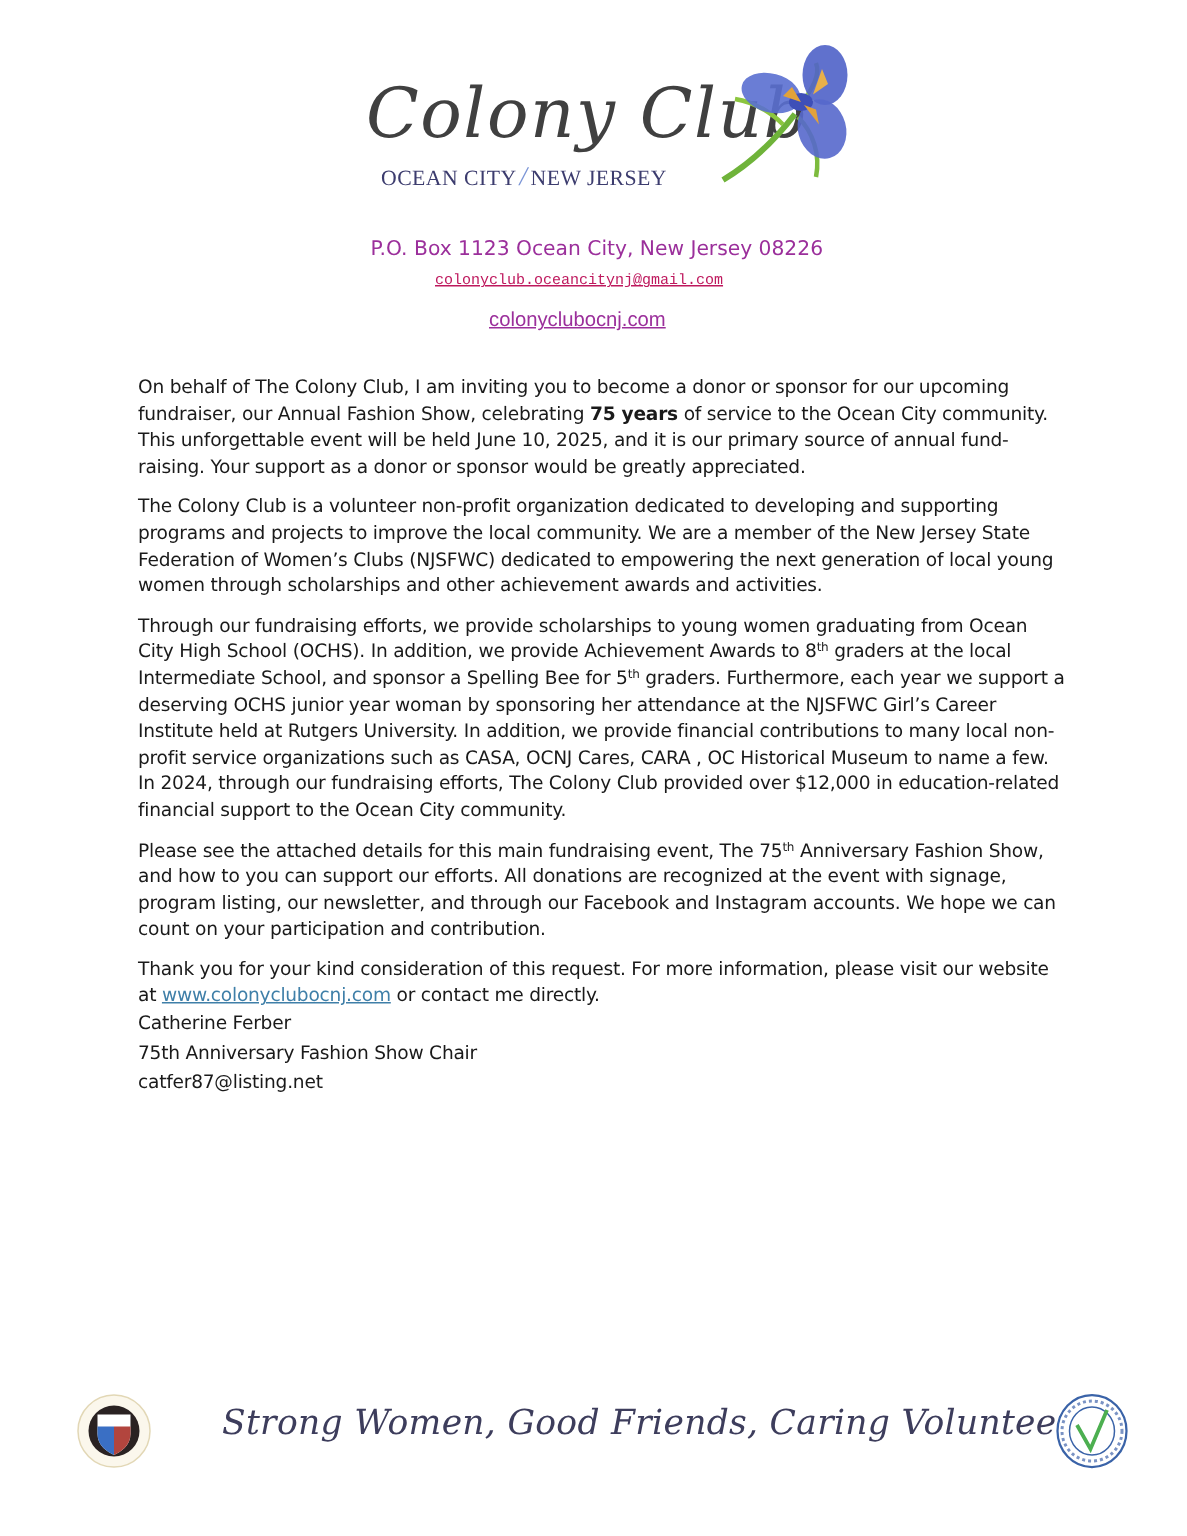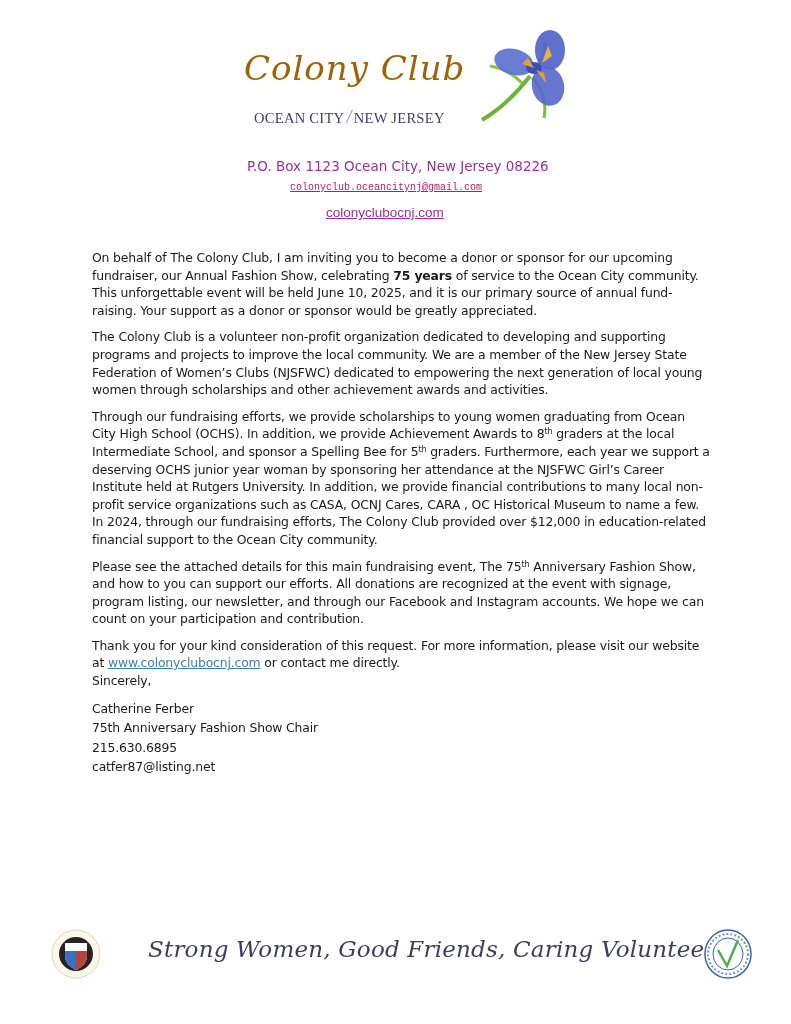--- a/index.html
+++ b/index.html
@@ -4,21 +4,21 @@
   <style>
     html, body { margin: 0; padding: 0; background: #ffffff; }
     body {
       width: 791px; height: 1024px; position: relative; overflow: hidden;
       font-family: "DejaVu Sans", sans-serif; color: #1a1a1a;
     }
     .logo { position: absolute; left: 240px; top: 28px; width: 345px; height: 100px; }
     .logo-script {
       position: absolute; left: 4px; top: 20px;
       font-family: "DejaVu Serif", serif; font-style: italic;
-      font-size: 34px; color: #a16207; letter-spacing: 1px; white-space: nowrap;
+      font-size: 46px; color: #404040; letter-spacing: 1px; white-space: nowrap;
     }
     .logo-sub {
       position: absolute; left: 14px; top: 79px;
       font-family: "Liberation Serif", serif; font-size: 14.5px;
       color: #3c3c6e; letter-spacing: 0.3px; white-space: nowrap;
     }
     .logo-sub .slash { color: #7b95d6; font-style: italic; font-size: 18px; margin: 0 2px; }
     .iris { position: absolute; left: 232px; top: 0px; width: 110px; height: 100px; }
 
     .contact { position: absolute; top: 158px; left: 0; width: 791px; font-family: "DejaVu Sans", sans-serif; }
@@ -82,26 +82,24 @@
 
   <p class="para"><span>On behalf of The Colony Club, I am inviting you to become a donor or sponsor for our upcoming fundraiser, our Annual Fashion Show, celebrating </span><b>75 years</b><span> of service to the Ocean City community. This unforgettable event will be held June 10, 2025, and it is our primary source of annual fund-raising.  Your support as a donor or sponsor would be greatly appreciated.</span></p>
 
   <p class="para">The Colony Club is a volunteer non-profit organization dedicated to developing and supporting programs and projects to improve the local community.  We are a member of the New Jersey State Federation of Women’s Clubs (NJSFWC) dedicated to empowering the next generation of local young women through scholarships and other achievement awards and activities.</p>
 
   <p class="para"><span>Through our fundraising efforts, we provide scholarships to young women graduating from Ocean City High School (OCHS). In addition, we provide Achievement Awards to 8</span><sup>th</sup><span> graders at the local Intermediate School, and sponsor a Spelling Bee for 5</span><sup>th</sup><span> graders.   Furthermore, each year we support a deserving OCHS junior year woman by sponsoring her attendance at the NJSFWC Girl’s Career Institute held at Rutgers University.  In addition, we provide financial contributions to many local non-profit service organizations such as  CASA, OCNJ Cares, CARA , OC Historical Museum to name a few. In 2024, through our fundraising efforts, The Colony Club provided over $12,000 in education-related financial support to the Ocean City community.</span></p>
 
   <p class="para"><span>Please see the attached details for this main fundraising event, The 75</span><sup>th</sup><span> Anniversary Fashion Show, and how to you can support our efforts. All donations are recognized at the event with signage, program listing, our newsletter, and through our Facebook and Instagram accounts. We hope we can count on your participation and contribution.</span></p>
 
   <p><span>Thank you for your kind consideration of this request.  For more information, please visit our website at </span><a class="weblink">www.colonyclubocnj.com</a><span> or contact me directly.</span></p>
-  <p class="closing">Sincerely,</p>
 
   <div>
     <div class="sig-line">Catherine Ferber</div>
     <div class="sig-line">75th Anniversary Fashion Show Chair</div>
-    <div class="sig-line">215.630.6895</div>
     <div class="sig-line">catfer87@listing.net</div>
   </div>
 </div>
 
 <div class="footer">
   <svg class="seal-left" viewBox="0 0 52 52">
     <circle cx="26" cy="26" r="24" fill="#fbf7ec" stroke="#e2d7b5" stroke-width="1"></circle>
     <circle cx="26" cy="26" r="17" fill="#2a2222"></circle>
     <path d="M15 15 H37 V28 C37 36, 30 40, 26 42 C22 40, 15 36, 15 28 Z" fill="#ffffff"></path>
     <path d="M15 23 H26 V42 C22 40, 15 36, 15 28 Z" fill="#3a6fc4"></path>

